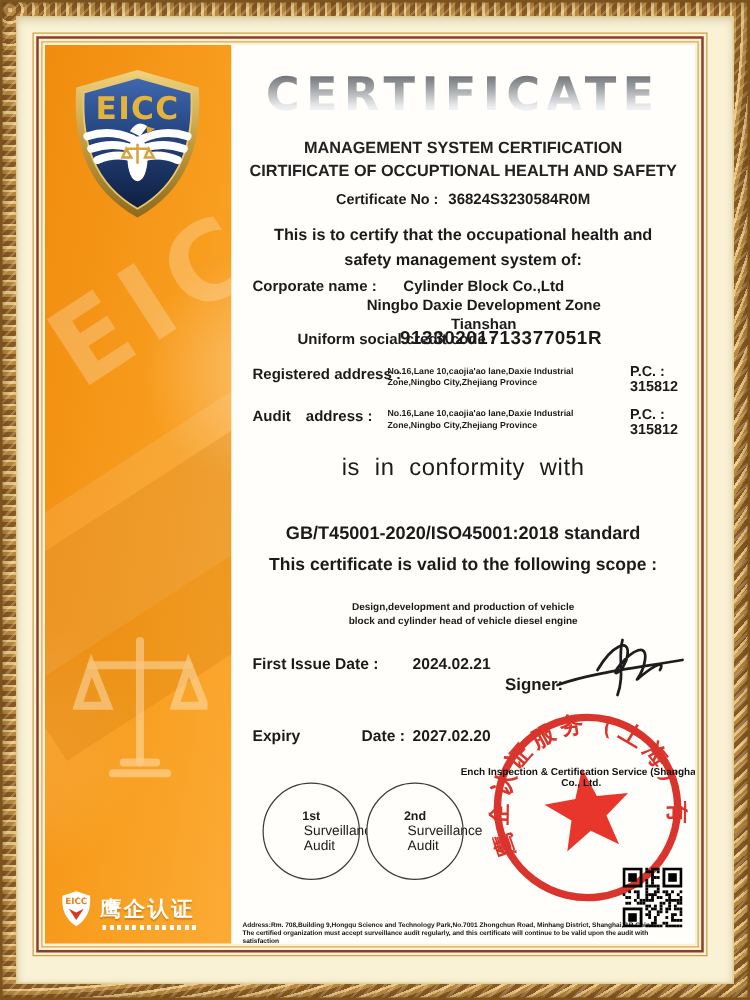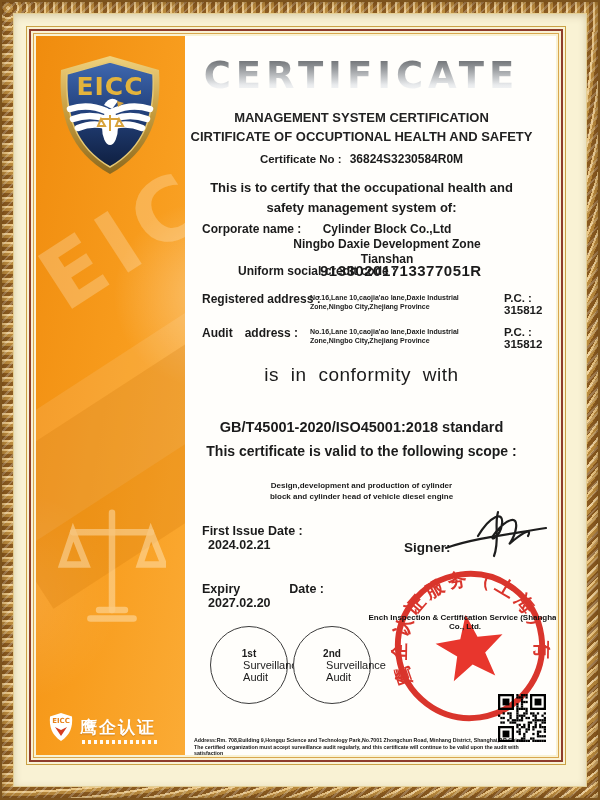--- a/index.html
+++ b/index.html
@@ -36,21 +36,21 @@
 
   .shield-logo{position:absolute;left:18px;top:17px;}
   .footer-brand{position:absolute;left:12px;top:676px;display:flex;align-items:center;gap:6px;}
   .footer-brand .cn{color:#fff;font-weight:700;font-size:17px;letter-spacing:2px;
     text-shadow:0 1px 1px rgba(150,80,0,.4);}
   .footer-tagline{position:absolute;left:46px;top:704px;width:76px;height:4px;
     background:repeating-linear-gradient(90deg, rgba(255,255,255,.95) 0 3px, rgba(255,255,255,0) 3px 6px);}
 
   
   .content{position:absolute;inset:0;}
-  .cx{position:absolute;left:140px;width:371px;text-align:center;}
+  .cx{position:absolute;left:149px;width:371px;text-align:center;}
   .t-title{top:18px;font-weight:700;font-size:37px;letter-spacing:5px;
     font-family:"DejaVu Sans",sans-serif;
     background:linear-gradient(180deg,#5c5f63 4%,#9fa2a5 38%,#e9ebed 72%,#ffffff 96%);
     -webkit-background-clip:text;background-clip:text;color:transparent;}
   .t-heading{top:72px;font-weight:700;font-size:13px;line-height:19px;color:#222;}
   .t-certno{top:116px;font-weight:700;font-size:12px;}
   .t-certno .lbl{margin-right:8px;font-size:11.5px;}
   .t-certify{top:142px;font-weight:600;font-size:13px;line-height:20px;}
   .t-conform{top:328px;font-size:19px;font-weight:500;word-spacing:6px;letter-spacing:.5px;}
   .t-standard{top:383px;font-weight:600;font-size:14.5px;}
@@ -58,21 +58,21 @@
   .t-scope{top:445px;font-weight:700;font-size:8px;line-height:10.5px;}
 
   .row-lbl{position:absolute;font-weight:700;font-size:12px;}
   .row-val-corp{position:absolute;left:246px;top:186px;width:210px;text-align:center;
     font-weight:700;font-size:12px;line-height:15px;}
   .credit-val{position:absolute;left:284px;top:226px;font-weight:700;font-size:15px;letter-spacing:.5px;}
   .addr-val{position:absolute;left:274px;width:178px;font-weight:700;font-size:7px;line-height:8.5px;}
   .pc{position:absolute;left:468px;font-weight:700;font-size:11.5px;}
   .two-word{display:flex;justify-content:space-between;width:96px;}
 
-  .date-row{position:absolute;left:166px;display:flex;font-weight:700;font-size:12.5px;flex-direction:column;}
+  .date-row{position:absolute;left:166px;display:flex;font-weight:700;font-size:12.5px;}
   .date-row .dlbl{width:122px;display:flex;justify-content:flex-start;}
   .date-row .dlbl.split{justify-content:space-between;width:122px;padding-right:0;}
   .date-row .dval{margin-left:6px;}
 
   .signer{position:absolute;left:368px;top:504px;font-weight:700;font-size:13.5px;z-index:5;}
   .signature{position:absolute;left:404px;top:466px;z-index:5;}
 
   .stamp{position:absolute;left:355px;top:531px;z-index:3;opacity:.93;transform:rotate(-8deg);}
   .ench{position:absolute;left:329px;top:577px;width:200px;text-align:center;
     font-weight:700;font-size:8px;z-index:4;color:#111;}
@@ -199,21 +199,21 @@
         <span>address :</span>
       </div>
       <div class="addr-val" style="top:292px;">No.16,Lane 10,caojia'ao lane,Daxie Industrial Zone,Ningbo City,Zhejiang Province</div>
       <div class="pc" style="top:290px;">P.C. : 315812</div>
 
       <div class="cx t-conform">is in conformity with</div>
       <div class="cx t-standard">GB/T45001-2020/ISO45001:2018 standard</div>
       <div class="cx t-scopehead">This certificate is valid to the following scope :</div>
 
       <div class="cx t-scope">
-        <div>Design,development and production of cylinder</div>
+        <div>Design,development and production of vehicle</div>
         <div>block and cylinder head of vehicle diesel engine</div>
       </div>
 
       <div class="date-row" style="top:488px;">
         <span class="dlbl">First Issue Date :</span>
         <span class="dval">2024.02.21</span>
       </div>
       <div class="date-row" style="top:546px;">
         <span class="dlbl split">
           <span>Expiry</span>

